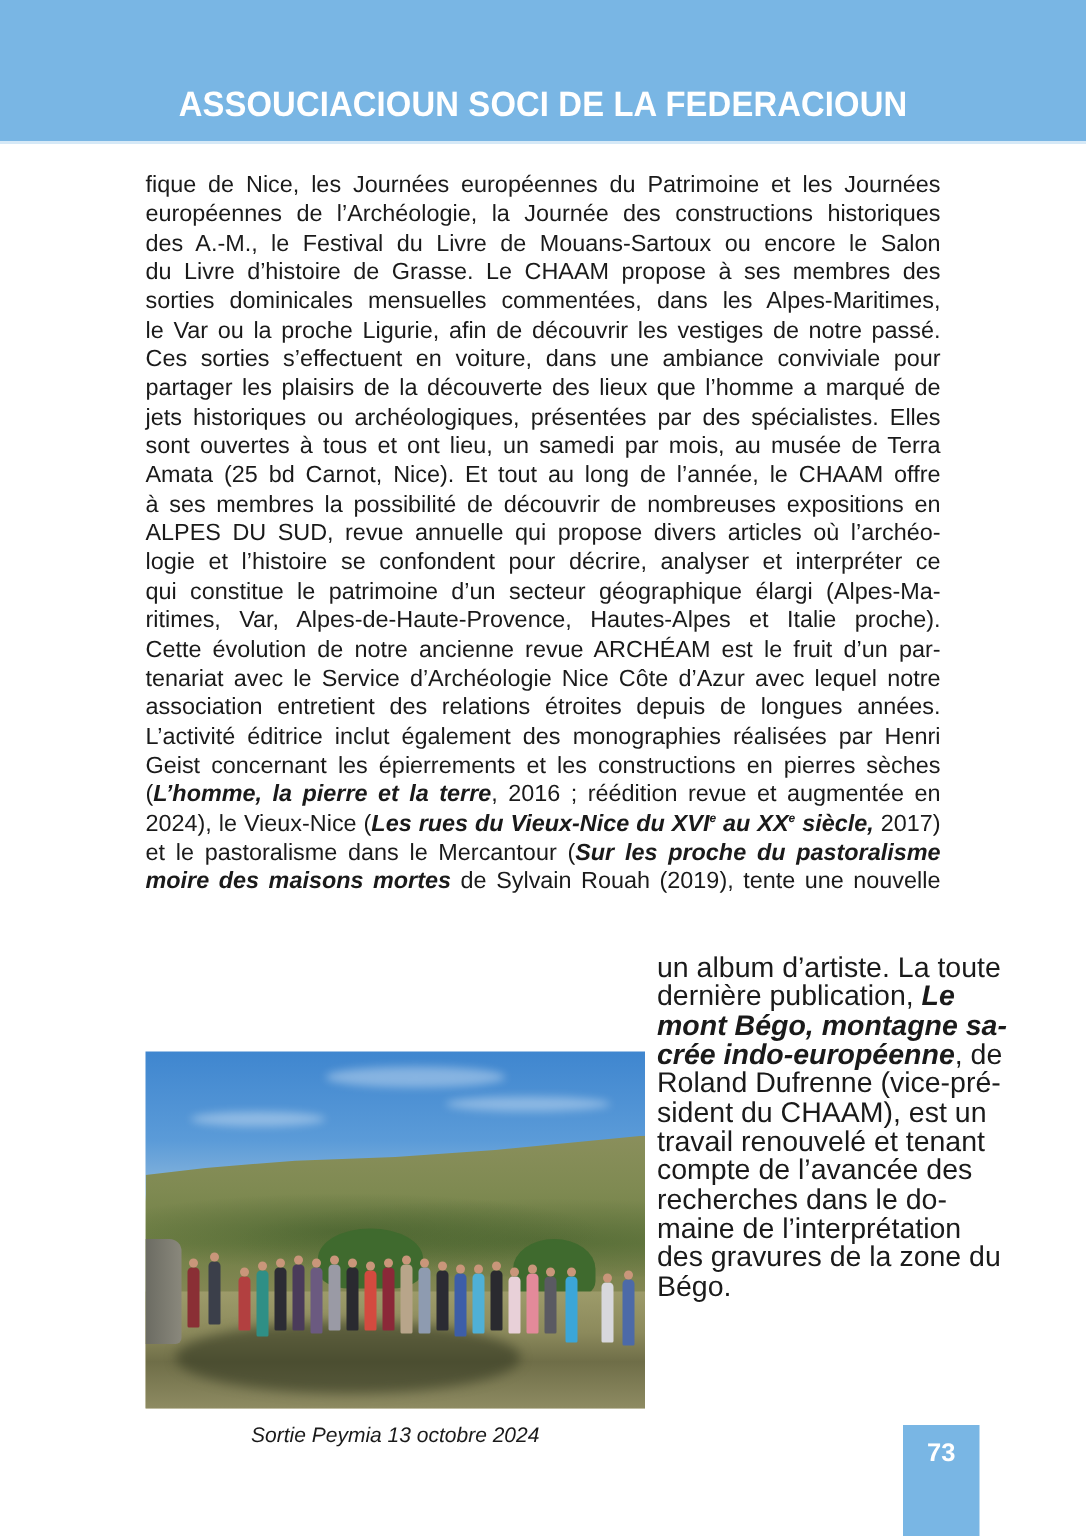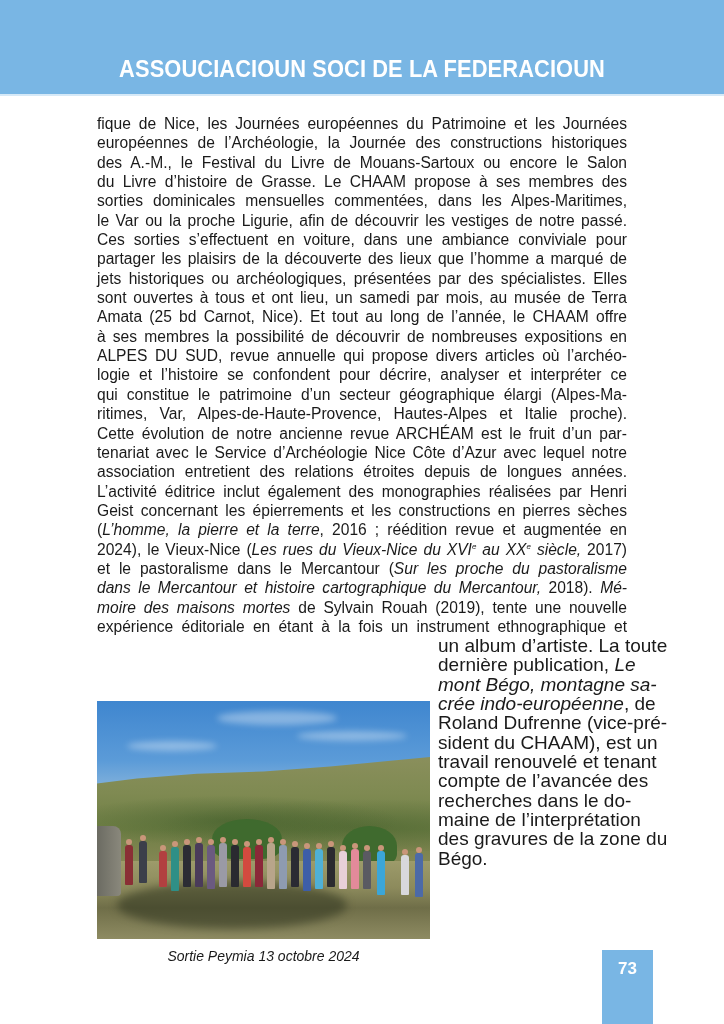--- a/index.html
+++ b/index.html
@@ -44,21 +44,21 @@
       font-size: 15.6px;
       line-height: 19.35px;
       text-align: justify;
     }
     .line {
       display: block;
       white-space: nowrap;
       text-align-last: justify;
       text-align: justify;
     }
-    .line i, .side-line i { font-style: italic; }
+    .line i, .side-line i { font-style: italic; font-weight: bold; }
     sup { font-size: 8px; vertical-align: 6px; line-height: 0; }
     .side-text {
       position: absolute;
       left: 438px;
       top: 636px;
       width: 189px;
       font-size: 19px;
       line-height: 19.35px;
     }
     .side-line {
@@ -207,23 +207,21 @@
   <span class="line">qui constitue le patrimoine d’un secteur géographique élargi (Alpes-Ma-</span>
   <span class="line">ritimes, Var, Alpes-de-Haute-Provence, Hautes-Alpes et Italie proche).</span>
   <span class="line">Cette évolution de  notre ancienne revue ARCHÉAM est le fruit d’un par-</span>
   <span class="line">tenariat avec le Service d’Archéologie Nice Côte d’Azur avec lequel notre</span>
   <span class="line">association entretient des relations étroites depuis de longues années.</span>
   <span class="line">L’activité éditrice inclut également des monographies réalisées par Henri</span>
   <span class="line">Geist concernant les épierrements et les constructions en pierres sèches</span>
   <span class="line"><span>(</span><i>L’homme, la pierre et la terre</i><span>, 2016 ; réédition revue et augmentée en</span></span>
   <span class="line"><span>2024), le Vieux-Nice (</span><i><span>Les rues du Vieux-Nice du XVI</span><sup>e</sup><span> au XX</span><sup>e</sup><span> siècle,</span></i><span> 2017)</span></span>
   <span class="line"><span>et le pastoralisme dans le Mercantour (</span><i>Sur les proche du pastoralisme</i></span>
-  <span class="line"><i>dans le Mercantour et histoire cartographique du Mercantour,</i><span> 2018). </span><i>Mé-</i></span>
   <span class="line"><i>moire des maisons mortes</i><span> de Sylvain Rouah (2019), tente une nouvelle</span></span>
-  <span class="line">expérience éditoriale en étant à la fois un instrument ethnographique et</span>
 </div>
 
 <div class="side-text">
   <span class="side-line">un album d’artiste. La toute</span>
   <span class="side-line"><span>dernière publication, </span><i>Le</i></span>
   <span class="side-line"><i>mont Bégo, montagne sa-</i></span>
   <span class="side-line"><i>crée indo-européenne</i><span>, de</span></span>
   <span class="side-line">Roland Dufrenne (vice-pré-</span>
   <span class="side-line">sident du CHAAM), est un</span>
   <span class="side-line">travail renouvelé et tenant</span>

